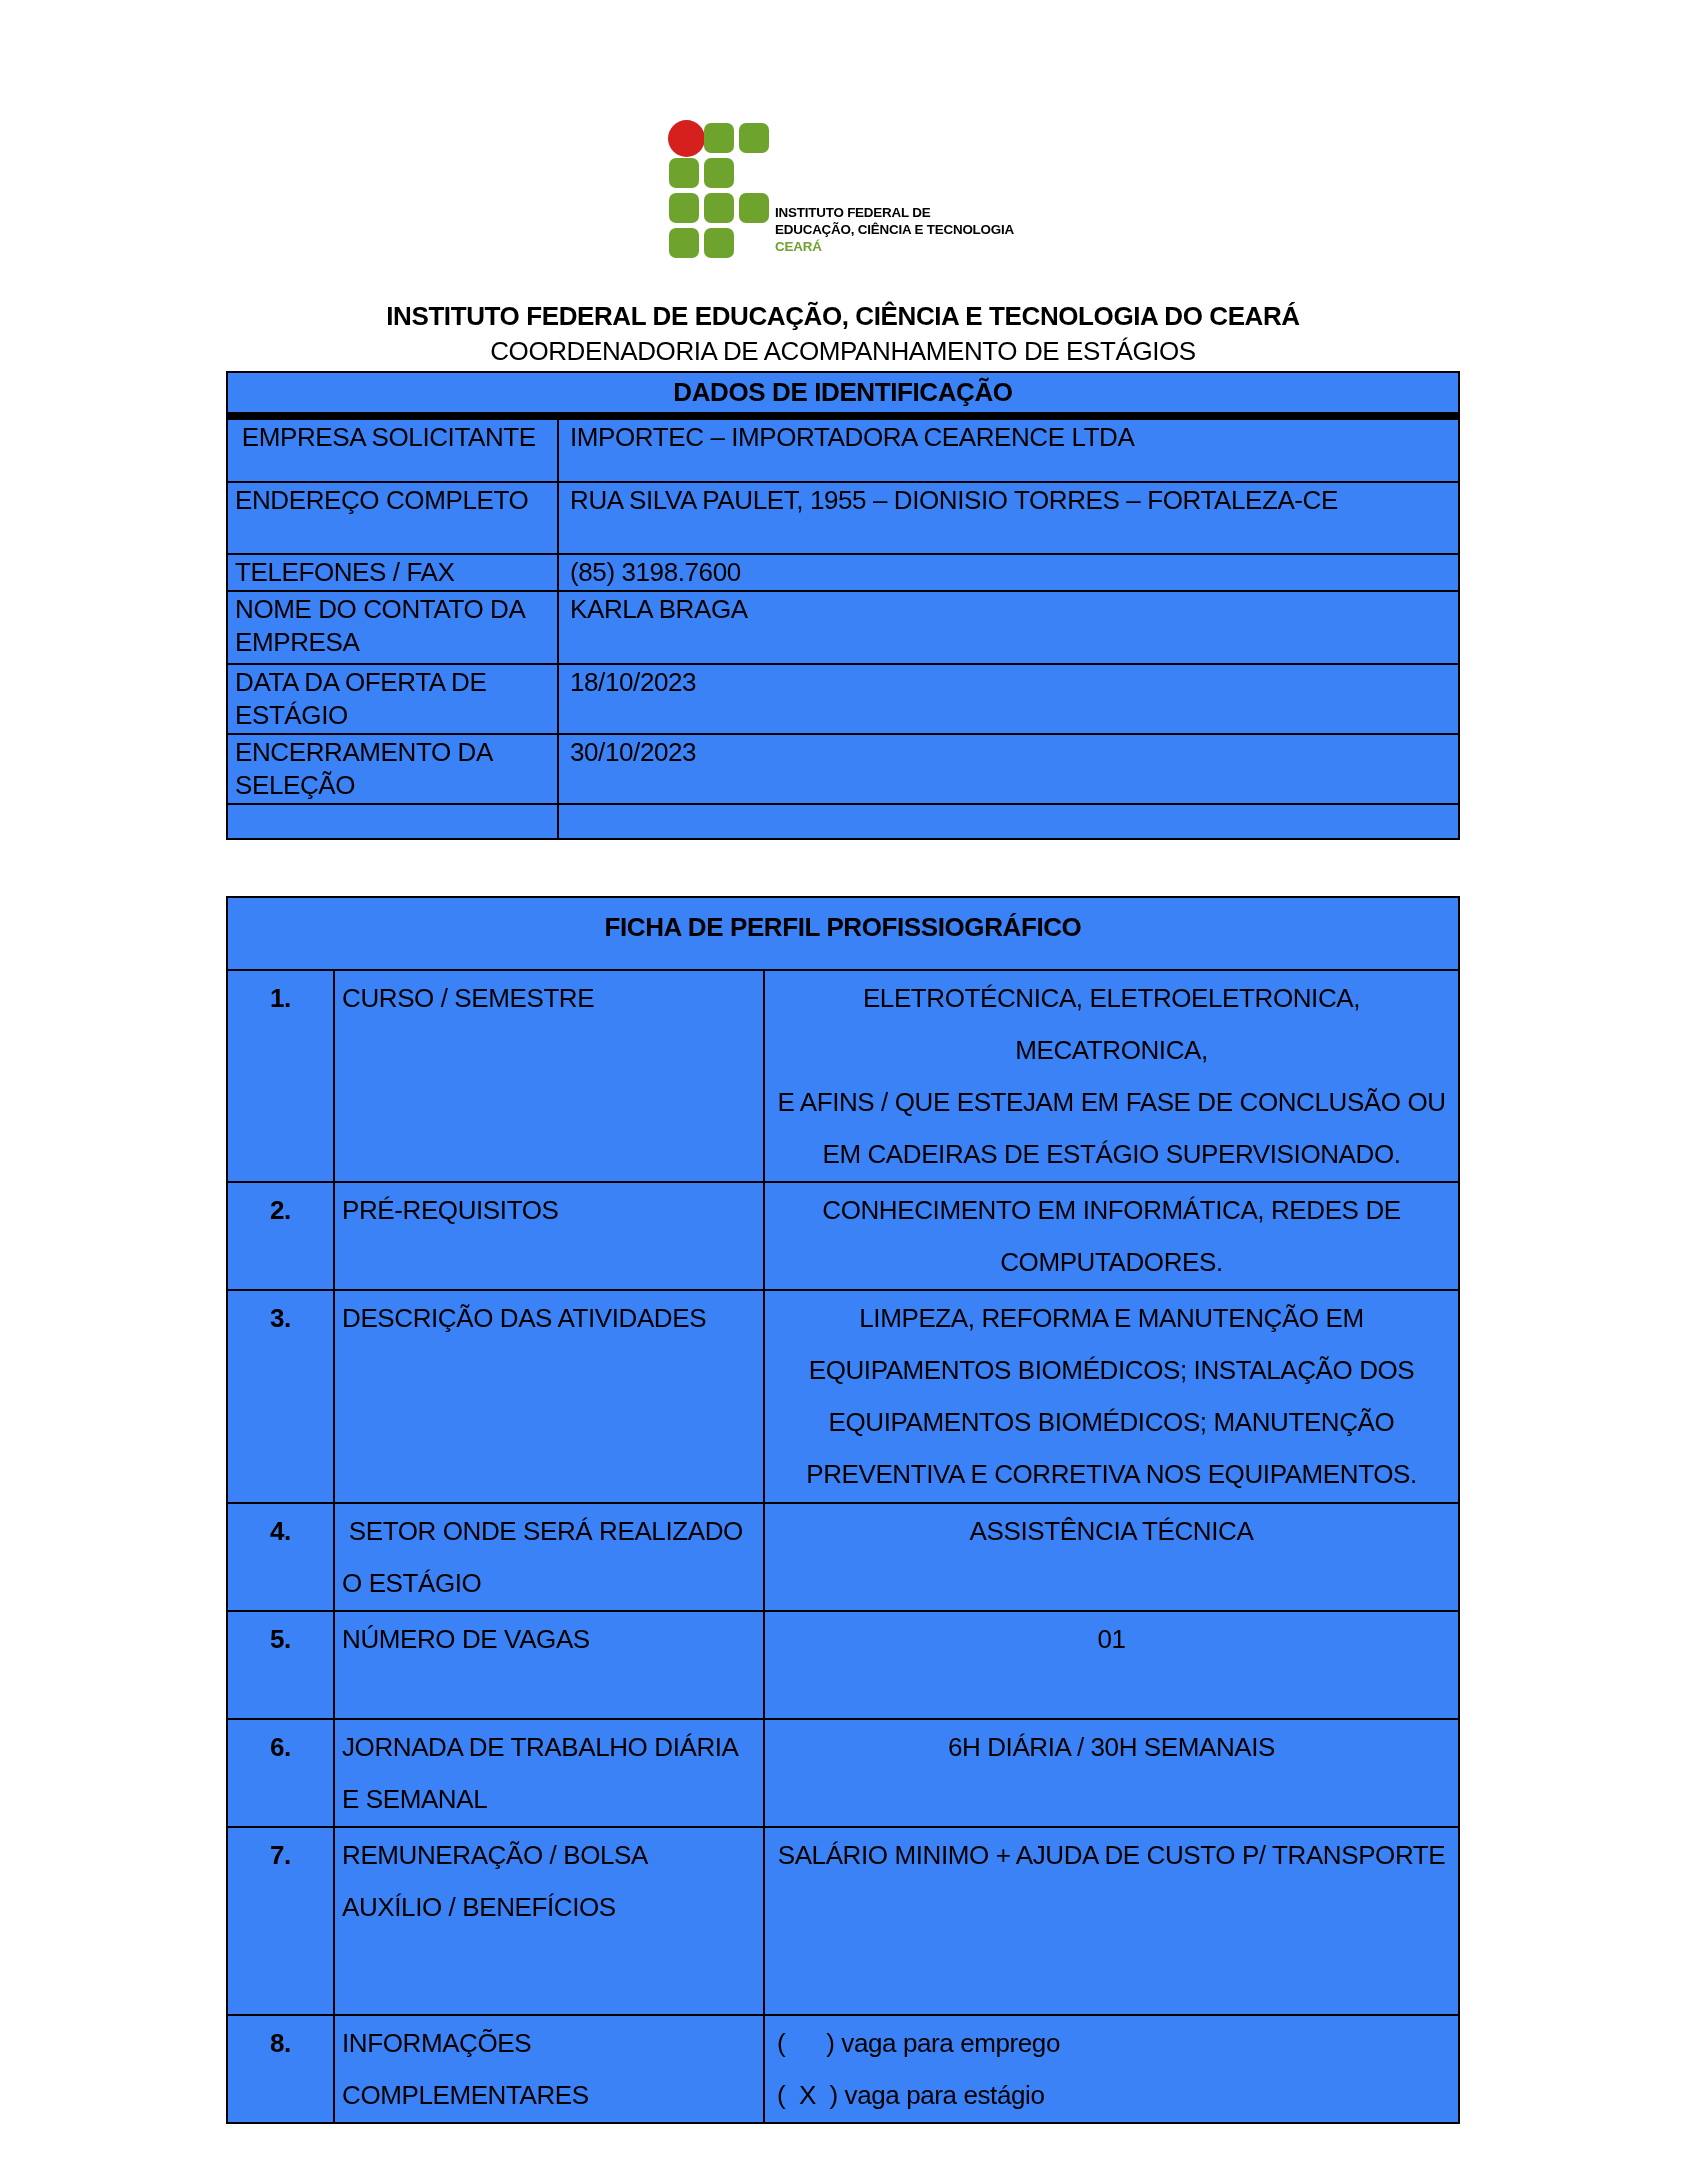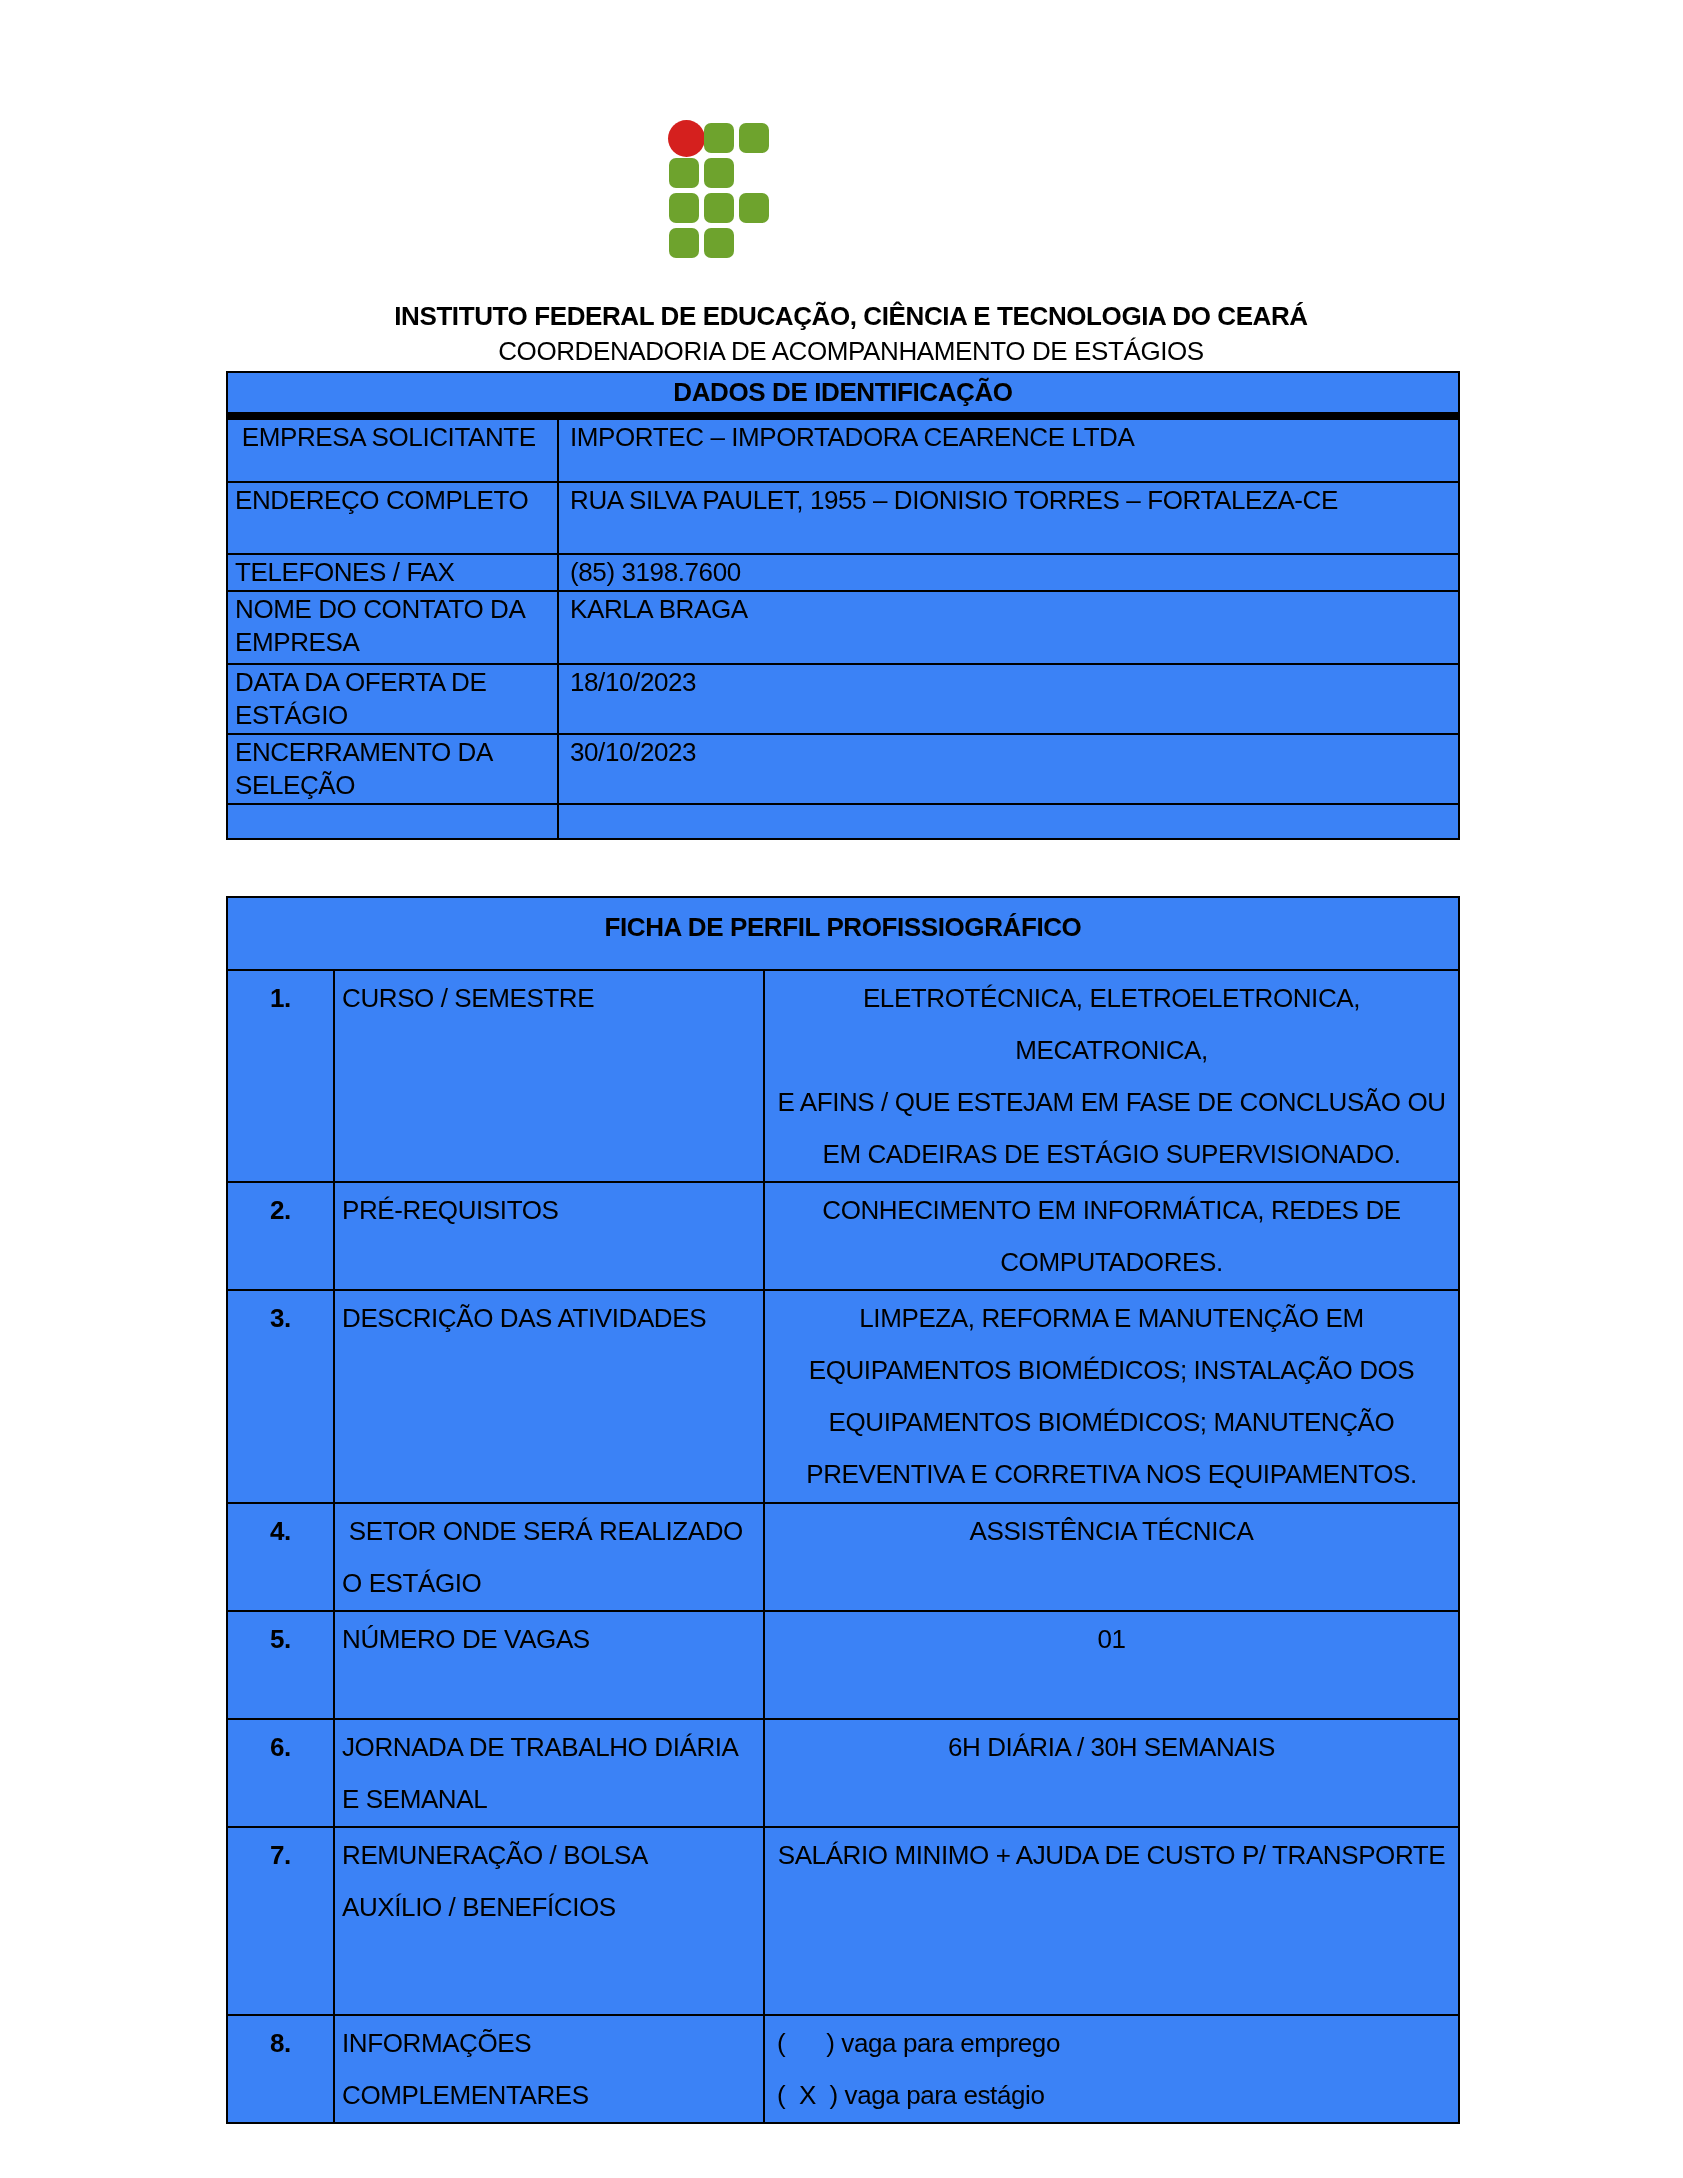--- a/index.html
+++ b/index.html
@@ -38,21 +38,21 @@
     margin-left: 7px;
     display: flex; flex-direction: column; justify-content: flex-end;
     padding-bottom: 2px;
     font-weight: bold; font-size: 13.4px; line-height: 17px;
     letter-spacing: -0.2px; white-space: nowrap;
   }
   .logo-text .ceara { color: var(--logo-green, #6EA32D); }
 
   
   .doc-title {
-    position: absolute; left: 234px; top: 299px; width: 1234px;
+    position: absolute; left: 226px; top: 299px; width: 1234px;
     text-align: center; font-size: 26px; line-height: 35px;
     letter-spacing: -0.4px;
   }
   .doc-title .l1 { font-weight: bold; }
 
   
   table.tbl {
     position: absolute; left: 226px;
     border-collapse: collapse; table-layout: fixed;
     width: 1234px; background: #3b82f6;
@@ -109,20 +109,25 @@
       <span class="sq g12"></span>
       <span class="sq g13"></span>
       <span class="sq g21"></span>
       <span class="sq g22"></span>
       <span class="sq g31"></span>
       <span class="sq g32"></span>
       <span class="sq g33"></span>
       <span class="sq g41"></span>
       <span class="sq g42"></span>
     </div>
+    <div class="logo-text">
+      <div>INSTITUTO FEDERAL DE</div>
+      <div>EDUCAÇÃO, CIÊNCIA E TECNOLOGIA</div>
+      <div class="ceara">CEARÁ</div>
+    </div>
   </div>
 
   <div class="doc-title">
     <div class="l1">INSTITUTO FEDERAL DE EDUCAÇÃO, CIÊNCIA E TECNOLOGIA DO CEARÁ</div>
     <div class="l2">COORDENADORIA DE ACOMPANHAMENTO DE ESTÁGIOS</div>
   </div>
 
   <table id="table1" class="tbl">
     <colgroup>
         <col style="width:331px">

